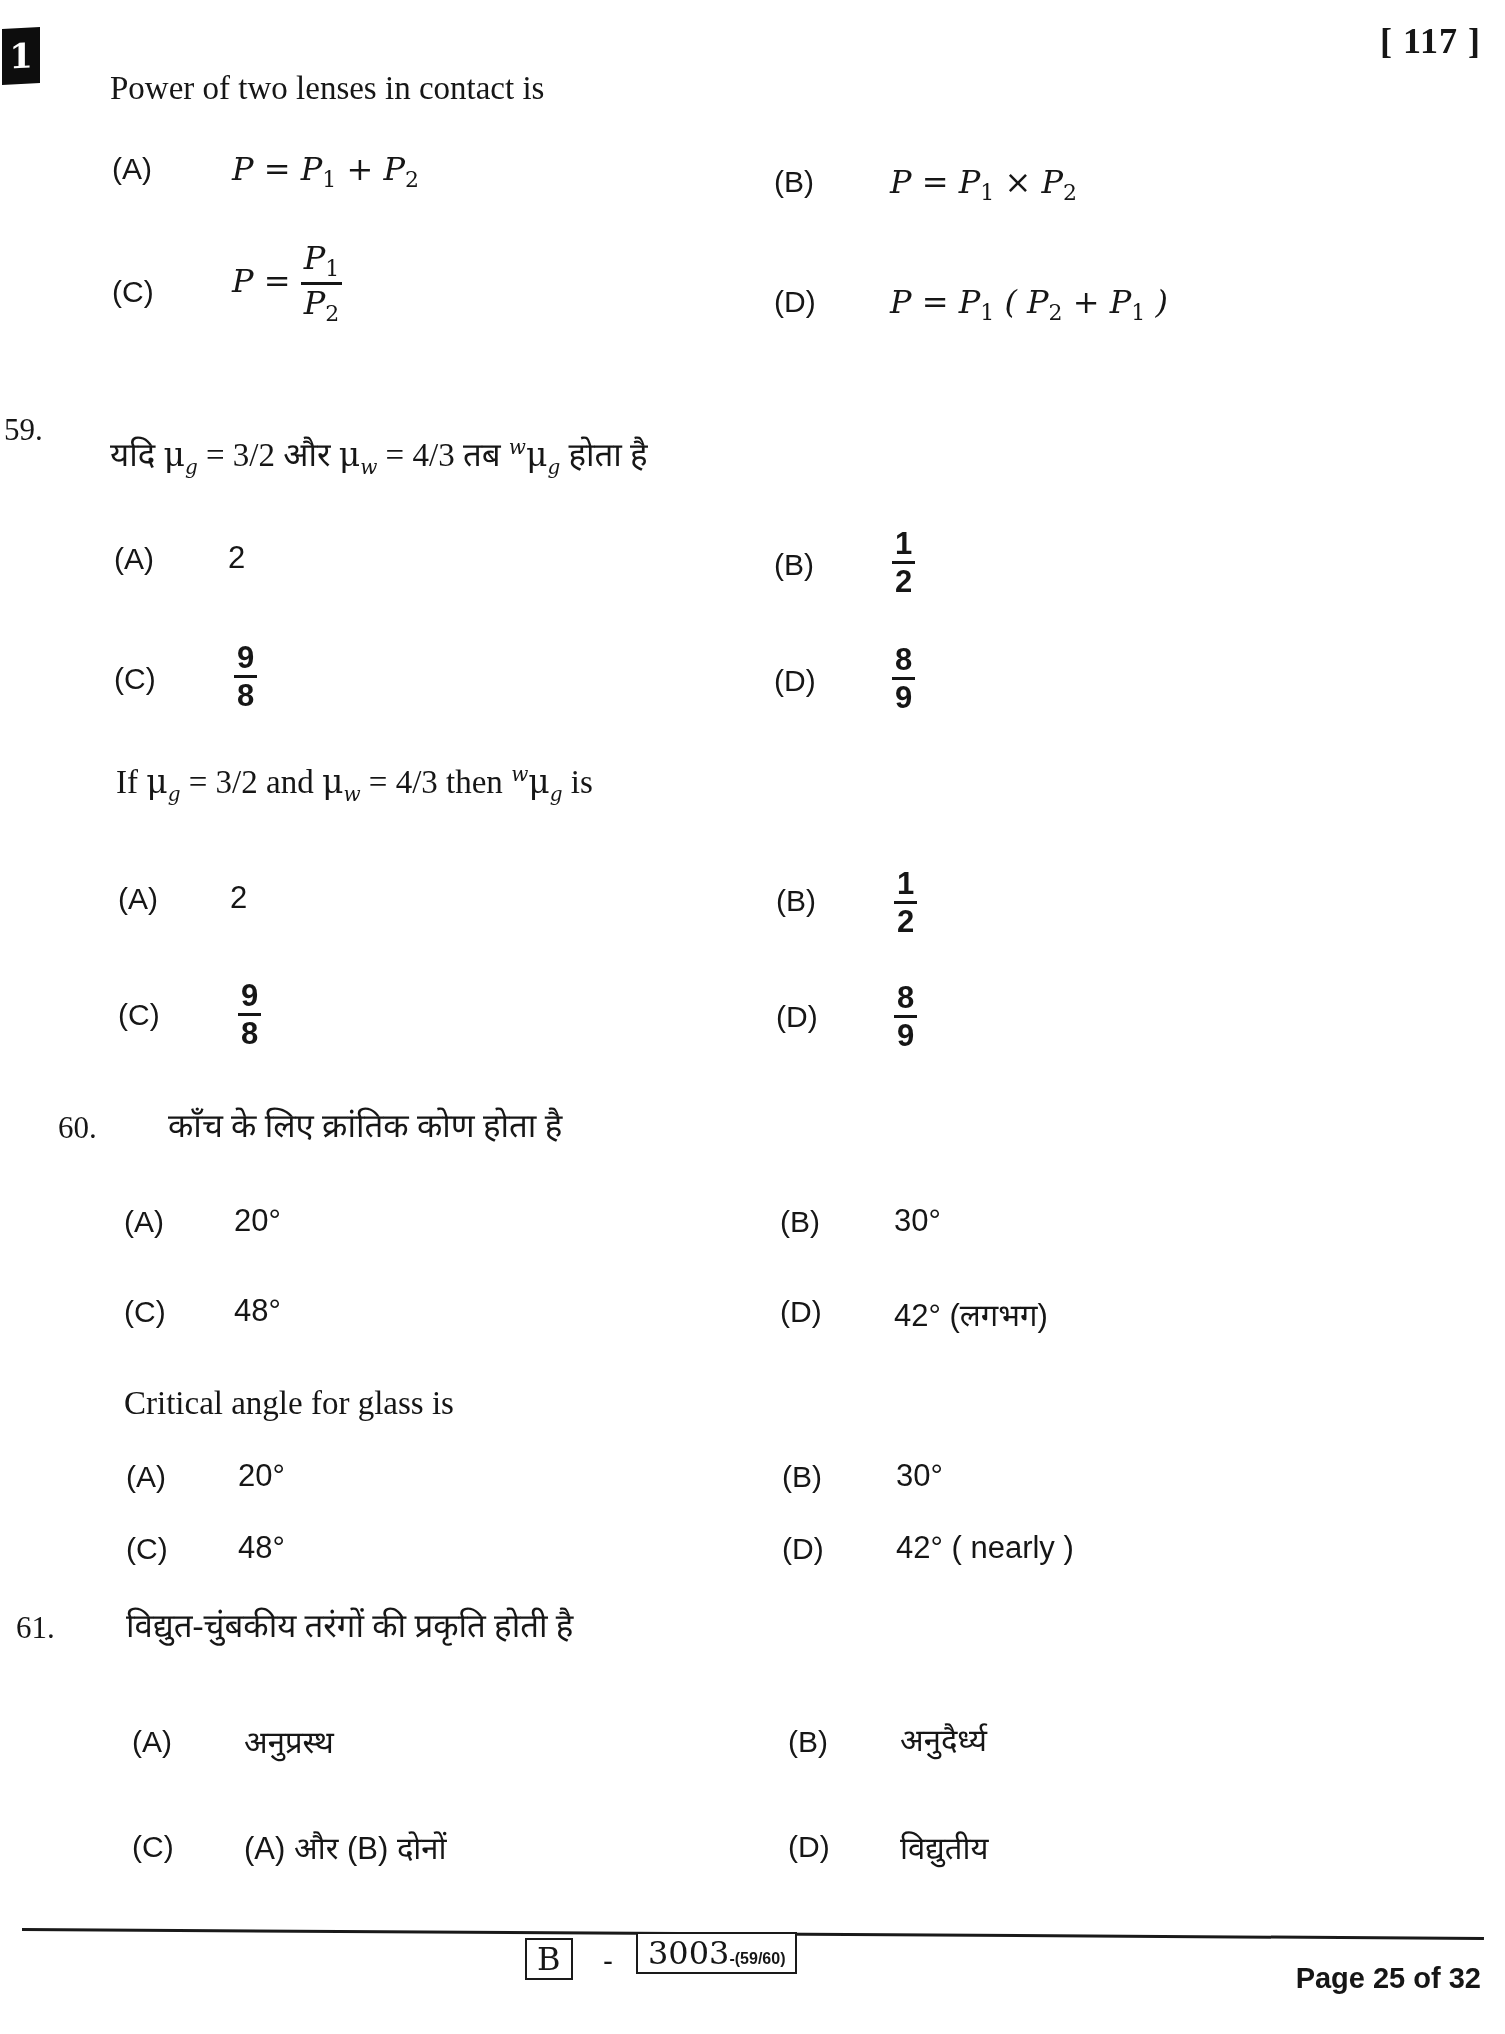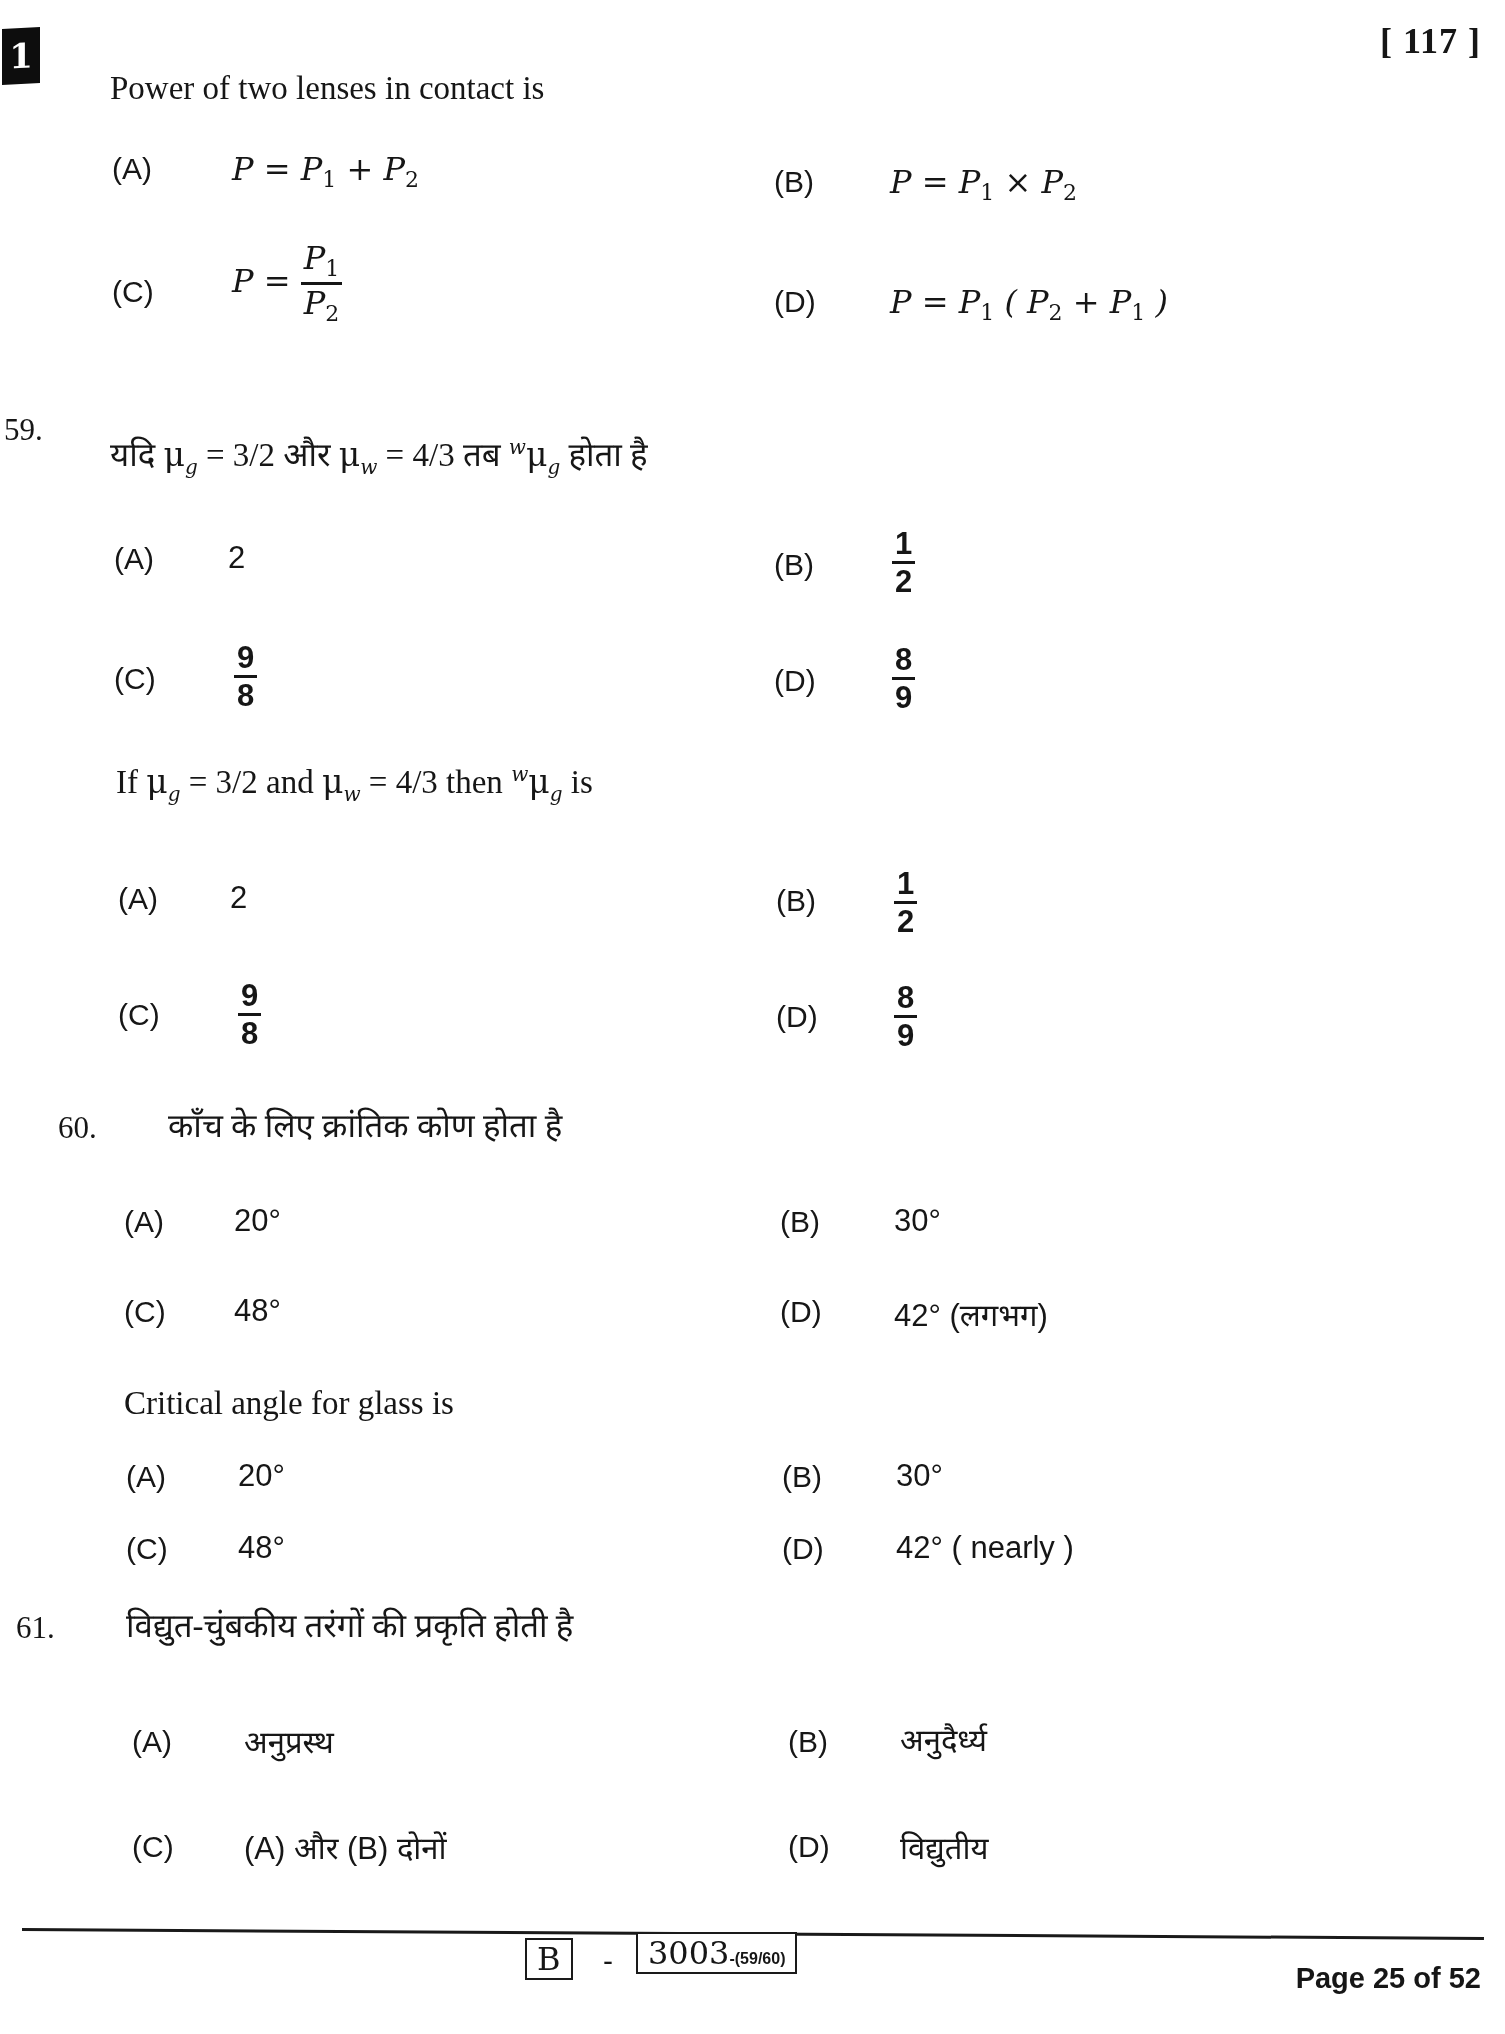--- a/index.html
+++ b/index.html
@@ -162,13 +162,13 @@
 
 <div class="abs opt-label" style="left:132px; top:1830px;">(C)</div>
 <div class="abs opt-val" style="left:244px; top:1826px;">(A) और (B) दोनों</div>
 <div class="abs opt-label" style="left:788px; top:1830px;">(D)</div>
 <div class="abs opt-val" style="left:900px; top:1826px;">विद्युतीय</div>
 
 <div class="abs footer-line"></div>
 <div class="abs footer-box" style="left:525px; top:1938px;">B</div>
 <div class="abs footer-dash" style="left:603px; top:1944px;">-</div>
 <div class="abs footer-box" style="left:636px; top:1932px;"><span>3003</span><small>-(59/60)</small></div>
-<div class="abs pagenum">Page 25 of 52</div>
+<div class="abs pagenum">Page 25 of 32</div>
 
 </body></html>

